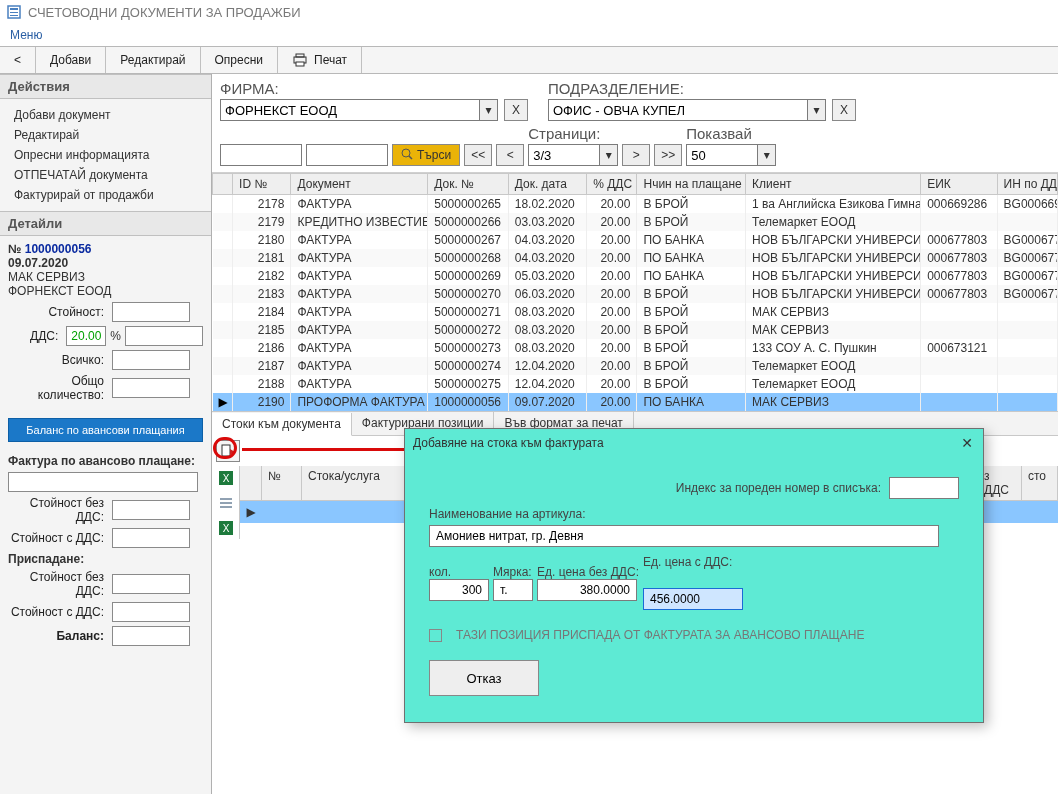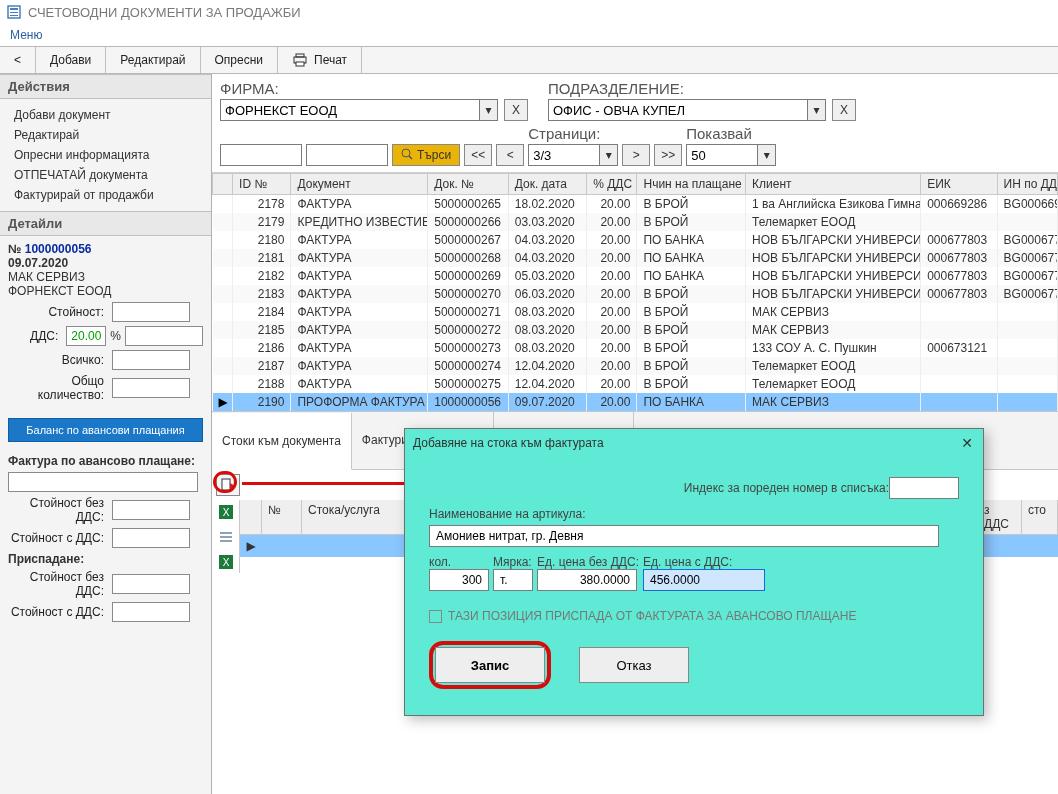--- a/index.html
+++ b/index.html
@@ -48,40 +48,40 @@
 
   .grid { flex: 0 0 auto; }
   table.data { border-collapse: collapse; width: 100%; table-layout: fixed; }
   table.data th { background: #efefef; border: 1px solid #c8c8c8; font-weight: 400; color:#333; padding: 3px 6px; text-align: left; font-size: 12px; white-space: nowrap; overflow:hidden; }
   table.data td { border-right: 1px solid #eee; padding: 2px 6px; font-size: 12px; white-space: nowrap; overflow:hidden; }
   table.data tr:nth-child(even) td { background: #f9f9f9; }
   table.data tr.selected td { background: #8ac6ff; }
   .row-marker { width: 18px; text-align: center; color:#000; }
 
   .subtabs { display:flex; border-top: 1px solid #c8c8c8; border-bottom: 1px solid #c8c8c8; background:#f3f3f3; }
-  .subtab { padding: 21px 10px; border-right: 1px solid #c8c8c8; font-size:12px; cursor:pointer; }
+  .subtab { padding: 4px 10px; border-right: 1px solid #c8c8c8; font-size:12px; cursor:pointer; }
   .subtab.active { background:#fff; border-bottom: 1px solid #fff; position:relative; top:1px; }
 
   .subtool { display:flex; align-items:center; padding: 4px; gap: 4px; }
   .subtool .sicon { width:24px; height:22px; border:1px solid #bbb; background:#f5f5f5; display:flex; align-items:center; justify-content:center; cursor:pointer; position:relative; }
   .red-circle { border: 3px solid #d90a0a; border-radius: 14px; padding: 1px 2px; position:absolute; pointer-events:none; }
   .red-line { border-top: 3px solid #d90a0a; position:absolute; pointer-events:none; }
 
   .items-area { position:relative; flex:1; }
   .items-head { display:flex; background:#efefef; border-bottom:1px solid #c8c8c8; }
   .items-head .ih { border-right:1px solid #c8c8c8; padding:3px 6px; font-size:12px; color:#333; }
   .items-body { height: 22px; background: #8ac6ff; display:flex; }
   .items-body .rowmark { width:22px; display:flex; align-items:center; justify-content:center;}
 
   
   .dialog { position: absolute; left: 404px; top: 428px; width: 580px; background: #5eead4; border: 1px solid #707070; box-shadow: 4px 4px 12px rgba(0,0,0,.25); }
   .dialog .dlg-title { display:flex; align-items:center; justify-content:space-between; padding: 6px 8px; font-size:12px; }
   .dialog .dlg-title .close { width:16px; height:16px; cursor:pointer; display:flex; align-items:center; justify-content:center; font-size:14px; }
   .dialog .dlg-body { padding: 12px 24px 18px 24px; }
-  .dlg-row { display:flex; align-items:center; margin: 8px 0; }
+  .dlg-row { display:flex; align-items:center; margin: 8px 0; gap: 8px; }
   .dlg-row label { font-size:12px; color:#444; }
   .dlg-row input { border:1px solid #7b7b7b; height:22px; padding:0 6px; font-size:12px; }
   .dlg-row input.sel { border:1px solid #1a6bd6; background:#cfe6ff; }
   .checkbox { width:13px; height:13px; border:1px solid #888; display:inline-block; margin-right:6px; }
   .dlg-btn { width:110px; height:36px; border:1px solid #888; background:#eee; font-size:13px; cursor:pointer; }
   .dlg-btn.primary { font-weight:600; }
   .red-round { border: 4px solid #d90a0a; border-radius: 14px; padding: 2px; display:inline-flex; }
 
 </style>
 </head>
@@ -180,20 +180,24 @@
           <label>Стойност с ДДС:</label>
           <input type="text" style="">
         </div>
       <div><b>Приспадане:</b></div>
       <div class="row">
           <label>Стойност без ДДС:</label>
           <input type="text" style="">
         </div>
       <div class="row">
           <label>Стойност с ДДС:</label>
+          <input type="text" style="">
+        </div>
+      <div class="row">
+          <label style="font-weight:600">Баланс:</label>
           <input type="text" style="">
         </div>
     </div>
   </div>
 
   <div class="main">
     <div class="filters">
       <div class="filters-top">
         <div class="field-group">
           <label>ФИРМА:</label>
@@ -502,27 +506,24 @@
       <div style="display:flex; flex-direction:column">
           <label>Мярка:</label>
           <input style="width: 40px;" value="т.">
         </div>
       <div style="display:flex; flex-direction:column">
           <label>Ед. цена без ДДС:</label>
           <input style="width: 100px; text-align: right;" value="380.0000">
         </div>
       <div style="display:flex; flex-direction:column">
           <label>Ед. цена с ДДС:</label>
-          <input class="sel" style="width: 122px;" value="456.0000">
+          <input class="sel" style="width: 100px; margin-top: 19px;" value="456.0000">
         </div>
     </div>
     <div class="dlg-row" style="margin-top:18px">
       <span class="checkbox"></span>
       <label style="color:#777">ТАЗИ ПОЗИЦИЯ ПРИСПАДА ОТ ФАКТУРАТА ЗА АВАНСОВО ПЛАЩАНЕ</label>
     </div>
     <div class="dlg-row" style="margin-top:18px; gap:28px">
-      <span class="red-round">
-        <button class="dlg-btn primary">Запис</button>
-      </span>
       <button class="dlg-btn">Отказ</button>
     </div>
   </div>
 </div>
 
 </body></html>

